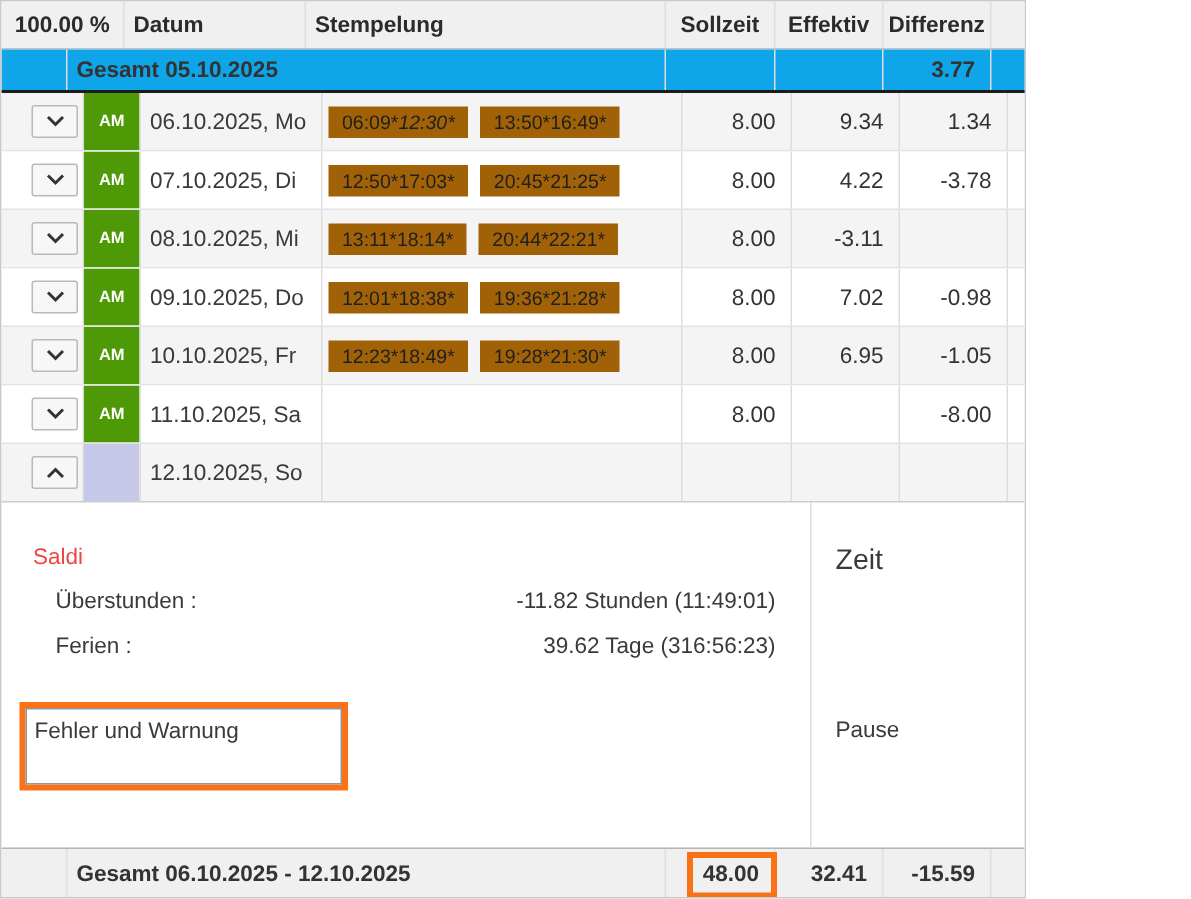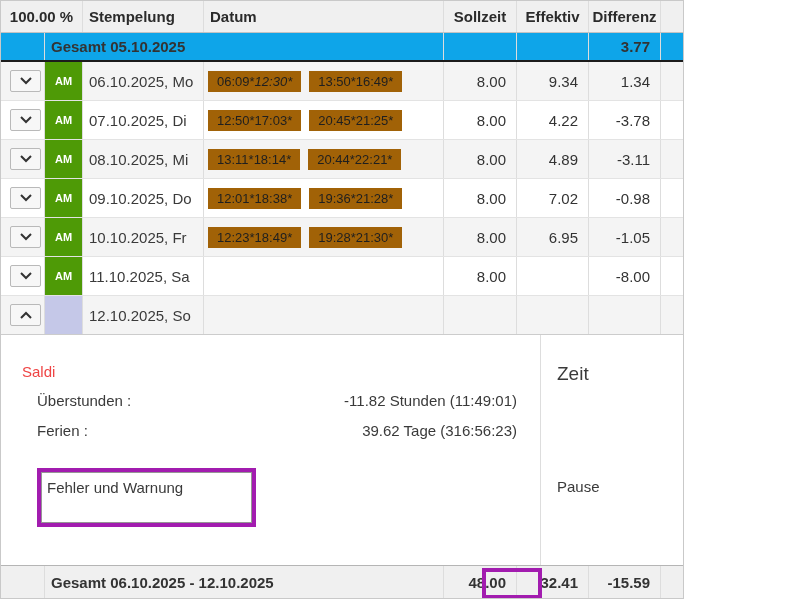--- a/index.html
+++ b/index.html
@@ -22,21 +22,21 @@
   .span3 { grid-column:span 3; }
   
   .header-row { height:32px; background:#f0f0f0; border-bottom:1px solid #c3c3c3; font-weight:bold; font-size:15px; color:#2b2b2b; }
   .header-row .cell { padding:0 6px; }
   .hc-center { justify-content:center; }
   .hc-num { justify-content:center; }
   
   .gesamt-row { height:29px; background:#0ea5e9; border-bottom:2px solid #1c1c1c; font-weight:bold; font-size:15px; }
   .gesamt-row .cell { padding:0 6px; }
   
-  .data-row { height:39px; background:#fff; border-bottom:1px solid #e3e3e3; font-size:15px; }
+  .data-row { height:39px; background:#fff; border-bottom:1px solid #e3e3e3; font-size:15px;padding-left:11px; }
   .data-row.striped { background:#f4f4f4; }
   .data-row.last { height:38px; border-bottom:none; }
   .num { justify-content:flex-end; padding-right:10px !important; font-size:15px; }
   .c-date { padding-left:6px; color:#3a3a3a; }
   .c-stamps { padding-left:4px; gap:8px; }
   .stamp {
     background:#a16207; color:#1f1f1f; font-size:13px; padding:3px 9px;
     display:inline-flex; cursor:pointer;
   }
   .italic { font-style:italic; }
@@ -61,39 +61,39 @@
   .panel-right { flex:1; }
   .saldi-title { margin:28px 0 6px 21px; font-size:15px; color:#ef4444; }
   .saldo-line { margin-left:36px; width:480px; display:flex; justify-content:space-between; line-height:30px; font-size:15px; color:#3a3a3a;align-items:flex-end; }
   .zeit-label { margin:28px 0 0 16px; font-size:19px; color:#3a3a3a; }
   .pause-label { margin:93px 0 0 16px; font-size:15px; color:#3a3a3a; }
   
   .footer-row { height:33px; background:#f0f0f0; border-top:1px solid #b5b5b5; font-weight:bold; font-size:15px; }
   .footer-row .cell { padding:0 6px; }
   .footer-row .warn-count { justify-content:center; }
   
-  .anno { position:absolute; border:4px solid #a21caf; z-index:5;margin-left:24px; }
+  .anno { position:absolute; border:4px solid #f97316; z-index:5; }
   .anno-cal  { left:739px; top:293px; width:42px; height:30px; pointer-events:none; }
   .anno-48   { left:457px; top:567px; width:60px; height:31px; pointer-events:none; }
   .anno-fehler { left:12px; top:467px; width:219px; height:59px; background:#fff; }
   .fehler-inner { width:100%; height:100%; border:1px solid #969696; padding:6px 0 0 5px; }
   .fehler-title { font-size:15px; color:#3a3a3a; }
   .fehler-item { font-size:14px; color:#3a3a3a; margin:7px 0 0 14px; }
   .icon-cal { margin-top:-10px; }
   svg { display:block; }
 </style>
 </head>
 <body>
 
 <div class="app">
 
   <div class="row header-row">
     <div class="cell span2 hc-center">100.00 %</div>
+    <div class="cell">Datum</div>
     <div class="cell">Stempelung</div>
-    <div class="cell">Datum</div>
     <div class="cell hc-num">Sollzeit</div>
     <div class="cell hc-num">Effektiv</div>
     <div class="cell hc-num">Differenz</div>
     <div class="cell c-icon">
       <span>
         <svg width="17" height="17" viewBox="0 0 24 24" fill="#1a1a1a">
             <path d="M3 17.25V21h3.75L17.8 9.94l-3.75-3.75L3 17.25zM20.7 7.04a1 1 0 0 0 0-1.41l-2.34-2.34a1 1 0 0 0-1.41 0l-1.83 1.83 3.75 3.75 1.83-1.83z"></path>
           </svg>
       </span>
     </div>
@@ -205,21 +205,20 @@
       <span class="stamp">
         <span>13:11*</span>
         <span>18:14*</span>
       </span>
       <span class="stamp">
         <span>20:44*</span>
         <span>22:21*</span>
       </span>
     </div>
     <div class="cell num">8.00</div>
-    <div class="cell num">4.89</div>
     <div class="cell num">-3.11</div>
     <div class="cell"></div>
     <div class="cell c-icon">
       <span>
           <svg width="15" height="15" viewBox="0 0 24 24">
             <circle cx="12" cy="12" r="12" fill="#1f1f1f"></circle>
             <path d="M12 6v7l-4 3" fill="none" stroke="#fff" stroke-width="2.4"></path>
           </svg>
         </span>
     </div>

